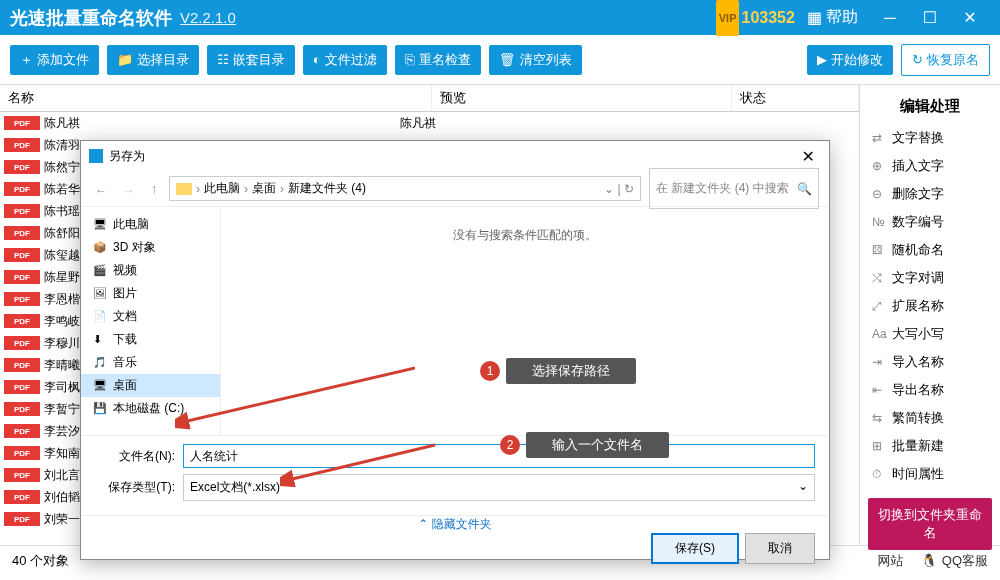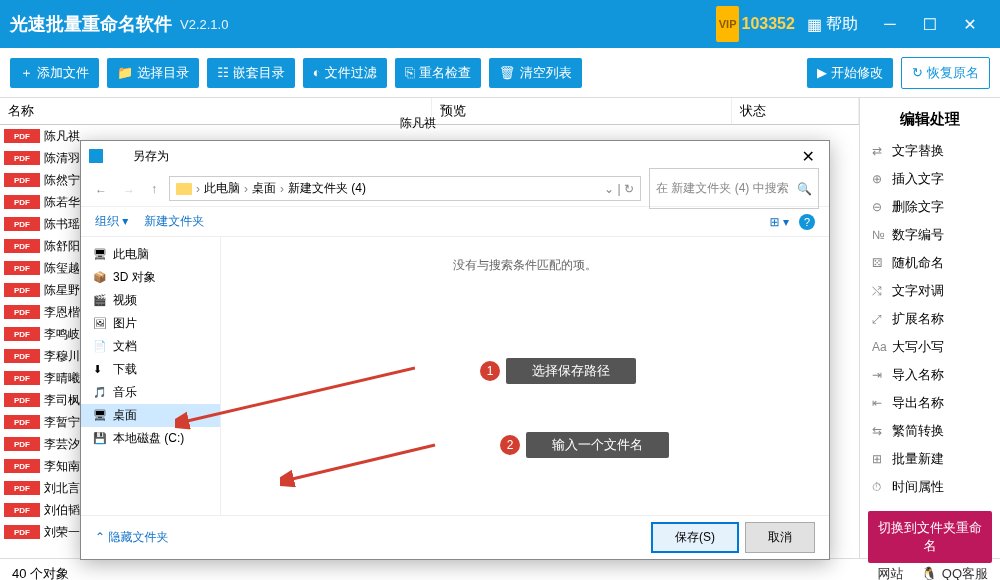--- a/index.html
+++ b/index.html
@@ -1,21 +1,21 @@
 <!DOCTYPE html>
 <html><head>
 <meta charset="utf-8">
 <style>
 * { margin: 0; padding: 0; box-sizing: border-box; font-family: "Microsoft YaHei", sans-serif; }
 body { width: 1000px; height: 580px; overflow: hidden; background: #fff; position: relative; }
 
 
-.titlebar { height: 48px; background: #1296db; color: #fff; display: flex; align-items: center; padding: 0 10px; }
+.titlebar { height: 35px; background: #1296db; color: #fff; display: flex; align-items: center; padding: 0 10px; }
 .titlebar .title { font-size: 18px; font-weight: bold; }
-.titlebar .ver { font-size: 13px; margin-left: 8px; opacity: .9; }
+.titlebar .ver { font-size: 15px; margin-left: 8px; opacity: .9; text-decoration: underline; }
 .titlebar .spacer { flex: 1; }
 .titlebar .vip { color: #ffd24c; font-weight: bold; display: flex; align-items: center; gap: 2px; }
 .titlebar .vip-icon { font-size: 11px; background: #ffb800; color: #8a5a00; padding: 12px 3px; border-radius: 2px; }
 .titlebar .help { margin: 0 12px; display: flex; align-items: center; gap: 4px; cursor: pointer; }
 .titlebar .winbtn { width: 40px; text-align: center; font-size: 16px; cursor: pointer; }
 
 
 .toolbar { height: 50px; display: flex; align-items: center; padding: 0 10px; gap: 8px; border-bottom: 1px solid #ddd; }
 .tbtn { background: #1296db; color: #fff; border: none; padding: 6px 10px; font-size: 13px; cursor: pointer; display: flex; align-items: center; gap: 4px; border-radius:2px;}
 .tbtn.outline { background: #fff; color: #1296db; border: 1px solid #1296db; }
@@ -42,21 +42,21 @@
 .side-switch { margin: 10px 8px 0; background: #be185d; color: #fff; text-align: center; padding: 8px 4px; font-size: 13px; cursor: pointer; border-radius:2px;}
 
 
 .statusbar { height: 30px; border-top: 1px solid #ddd; display: flex; align-items: center; padding: 0 12px; font-size: 13px; }
 .statusbar .spacer { flex: 1; }
 .qq { display: flex; align-items: center; gap: 4px; color: #333; }
 .qq .qic { color: #12b7f5; }
 
 
 .dialog { position: absolute; left: 80px; top: 140px; width: 750px; height: 420px; background: #fff; border: 1px solid #888; box-shadow: 0 4px 20px rgba(0,0,0,.3); display: flex; flex-direction: column; }
-.dlg-title { height: 30px; display: flex; align-items: center; padding: 12px 8px; font-size: 12px; gap: 24px; }
+.dlg-title { height: 30px; display: flex; align-items: center; padding: 12px 8px; font-size: 12px; }
 .dlg-title .di { width: 14px; height: 14px; background: #1296db; margin-right: 6px; }
 .dlg-title .close { margin-left: auto; font-size: 16px; cursor: pointer; padding: 0 6px; }
 .dlg-nav { height: 36px; display: flex; align-items: center; padding: 0 10px; gap: 8px; font-size: 12px; border-bottom:1px solid #eee;}
 .dlg-nav .navarr { color: #888; cursor: pointer; padding: 0 4px; }
 .dlg-nav .folder-ic { width: 16px; height: 12px; background: #ffd76b; border-radius: 1px; }
 .dlg-nav .crumb { flex: 1; display: flex; align-items: center; gap: 4px; border: 1px solid #ccc; padding: 3px 6px; }
 .dlg-nav .crumb span.sep { color: #888; }
 .dlg-nav .search { border: 1px solid #ccc; padding: 11px 6px; width: 170px; color: #888; display:flex; align-items:center; justify-content:space-between;}
 .dlg-org { height: 30px; display: flex; align-items: center; padding: 0 14px; gap: 16px; font-size: 12px; border-bottom: 1px solid #eee; }
 .dlg-org .blue { color: #1373c7; cursor: pointer; }
@@ -66,21 +66,21 @@
 .dlg-tree { width: 140px; border-right: 1px solid #eee; padding: 6px 0; font-size: 12px; }
 .tree-item { display: flex; align-items: center; gap: 6px; padding: 3px 12px; cursor: pointer; }
 .tree-item.sel { background: #cde8ff; }
 .tree-item .tic { width: 14px; font-size: 11px; }
 .dlg-content { flex: 1; display: flex; align-items: flex-start; justify-content: center; padding-top: 20px; font-size: 12px; color: #666; position: relative; }
 .dlg-inputs { border-top: 1px solid #eee; padding: 8px 14px; font-size: 12px; }
 .dlg-inputs .row { display: flex; align-items: center; margin-bottom: 6px; }
 .dlg-inputs label { width: 80px; text-align: right; margin-right: 8px; }
 .dlg-inputs .inp { flex: 1; border: 1px solid #1296db; padding: 4px 6px; font-size: 12px; }
 .dlg-inputs .sel { flex: 1; border: 1px solid #ccc; padding: 4px 6px; font-size: 12px; background:#fff;}
-.dlg-foot { height: 44px; border-top: 1px solid #eee; display: flex; align-items: center; padding: 0 14px; font-size: 12px; }
+.dlg-foot { height: 44px; border-top: 1px solid #eee; display: flex; align-items: center; padding: 0 14px; font-size: 12px; flex-direction: column; }
 .dlg-foot .hide { color: #1373c7; cursor: pointer; }
 .dlg-foot .btns { margin-left: auto; display: flex; gap: 6px; }
 .dlg-foot button { padding: 5px 22px; font-size: 12px; background: #e1e1e1; border: 1px solid #aaa; cursor: pointer; }
 .dlg-foot button.primary { border: 2px solid #0078d7; background: #e5f1fb; }
 
 
 .anno { position: absolute; display: flex; align-items: center; gap: 6px; z-index: 20; }
 .anno .num { width: 20px; height: 20px; border-radius: 50%; background: #d23f31; color: #fff; font-size: 12px; display: flex; align-items: center; justify-content: center; }
 .anno .txt { background: #555; color: #fff; padding: 4px 26px; font-size: 13px; border-radius: 2px; }
 .arrow { position: absolute; z-index: 19; }
@@ -320,28 +320,20 @@
       <span>桌面</span>
         <span class="sep">›</span>
       <span>新建文件夹 (4)</span>
       <span style="margin-left:auto;color:#888">⌄ | ↻</span>
     </div>
     <div class="search">
         <span>在 新建文件夹 (4) 中搜索</span>
         <span>🔍</span>
       </div>
   </div>
-  <div class="dlg-org">
-    <span class="blue"><span>组织</span> ▾</span>
-    <span class="blue">新建文件夹</span>
-    <div class="right">
-      <span style="color:#1373c7">⊞ ▾</span>
-      <span class="help-ic">?</span>
-    </div>
-  </div>
   <div class="dlg-body">
     <div class="dlg-tree" id="dlg-tree">
         <div class="tree-item">
           <span class="tic">🖥</span>
           <span>此电脑</span>
         </div>
         <div class="tree-item">
           <span class="tic">📦</span>
           <span>3D 对象</span>
         </div>
@@ -369,20 +361,30 @@
           <span class="tic">🖥</span>
           <span>桌面</span>
         </div>
         <div class="tree-item">
           <span class="tic">💾</span>
           <span>本地磁盘 (C:)</span>
         </div>
       </div>
     <div class="dlg-content">
       <span>没有与搜索条件匹配的项。</span>
+    </div>
+  </div>
+  <div class="dlg-inputs">
+    <div class="row">
+      <label>文件名(N):</label>
+      <input class="inp" value="人名统计" style="">
+    </div>
+    <div class="row">
+      <label>保存类型(T):</label>
+      <div class="sel"><span>Excel文档(*.xlsx)</span><span style="float:right">⌄</span></div>
     </div>
   </div>
   <div class="dlg-foot">
     <span class="hide">⌃ <span>隐藏文件夹</span></span>
     <div class="btns">
       <button class="primary">保存(S)</button>
       <button>取消</button>
     </div>
   </div>
 </div>

